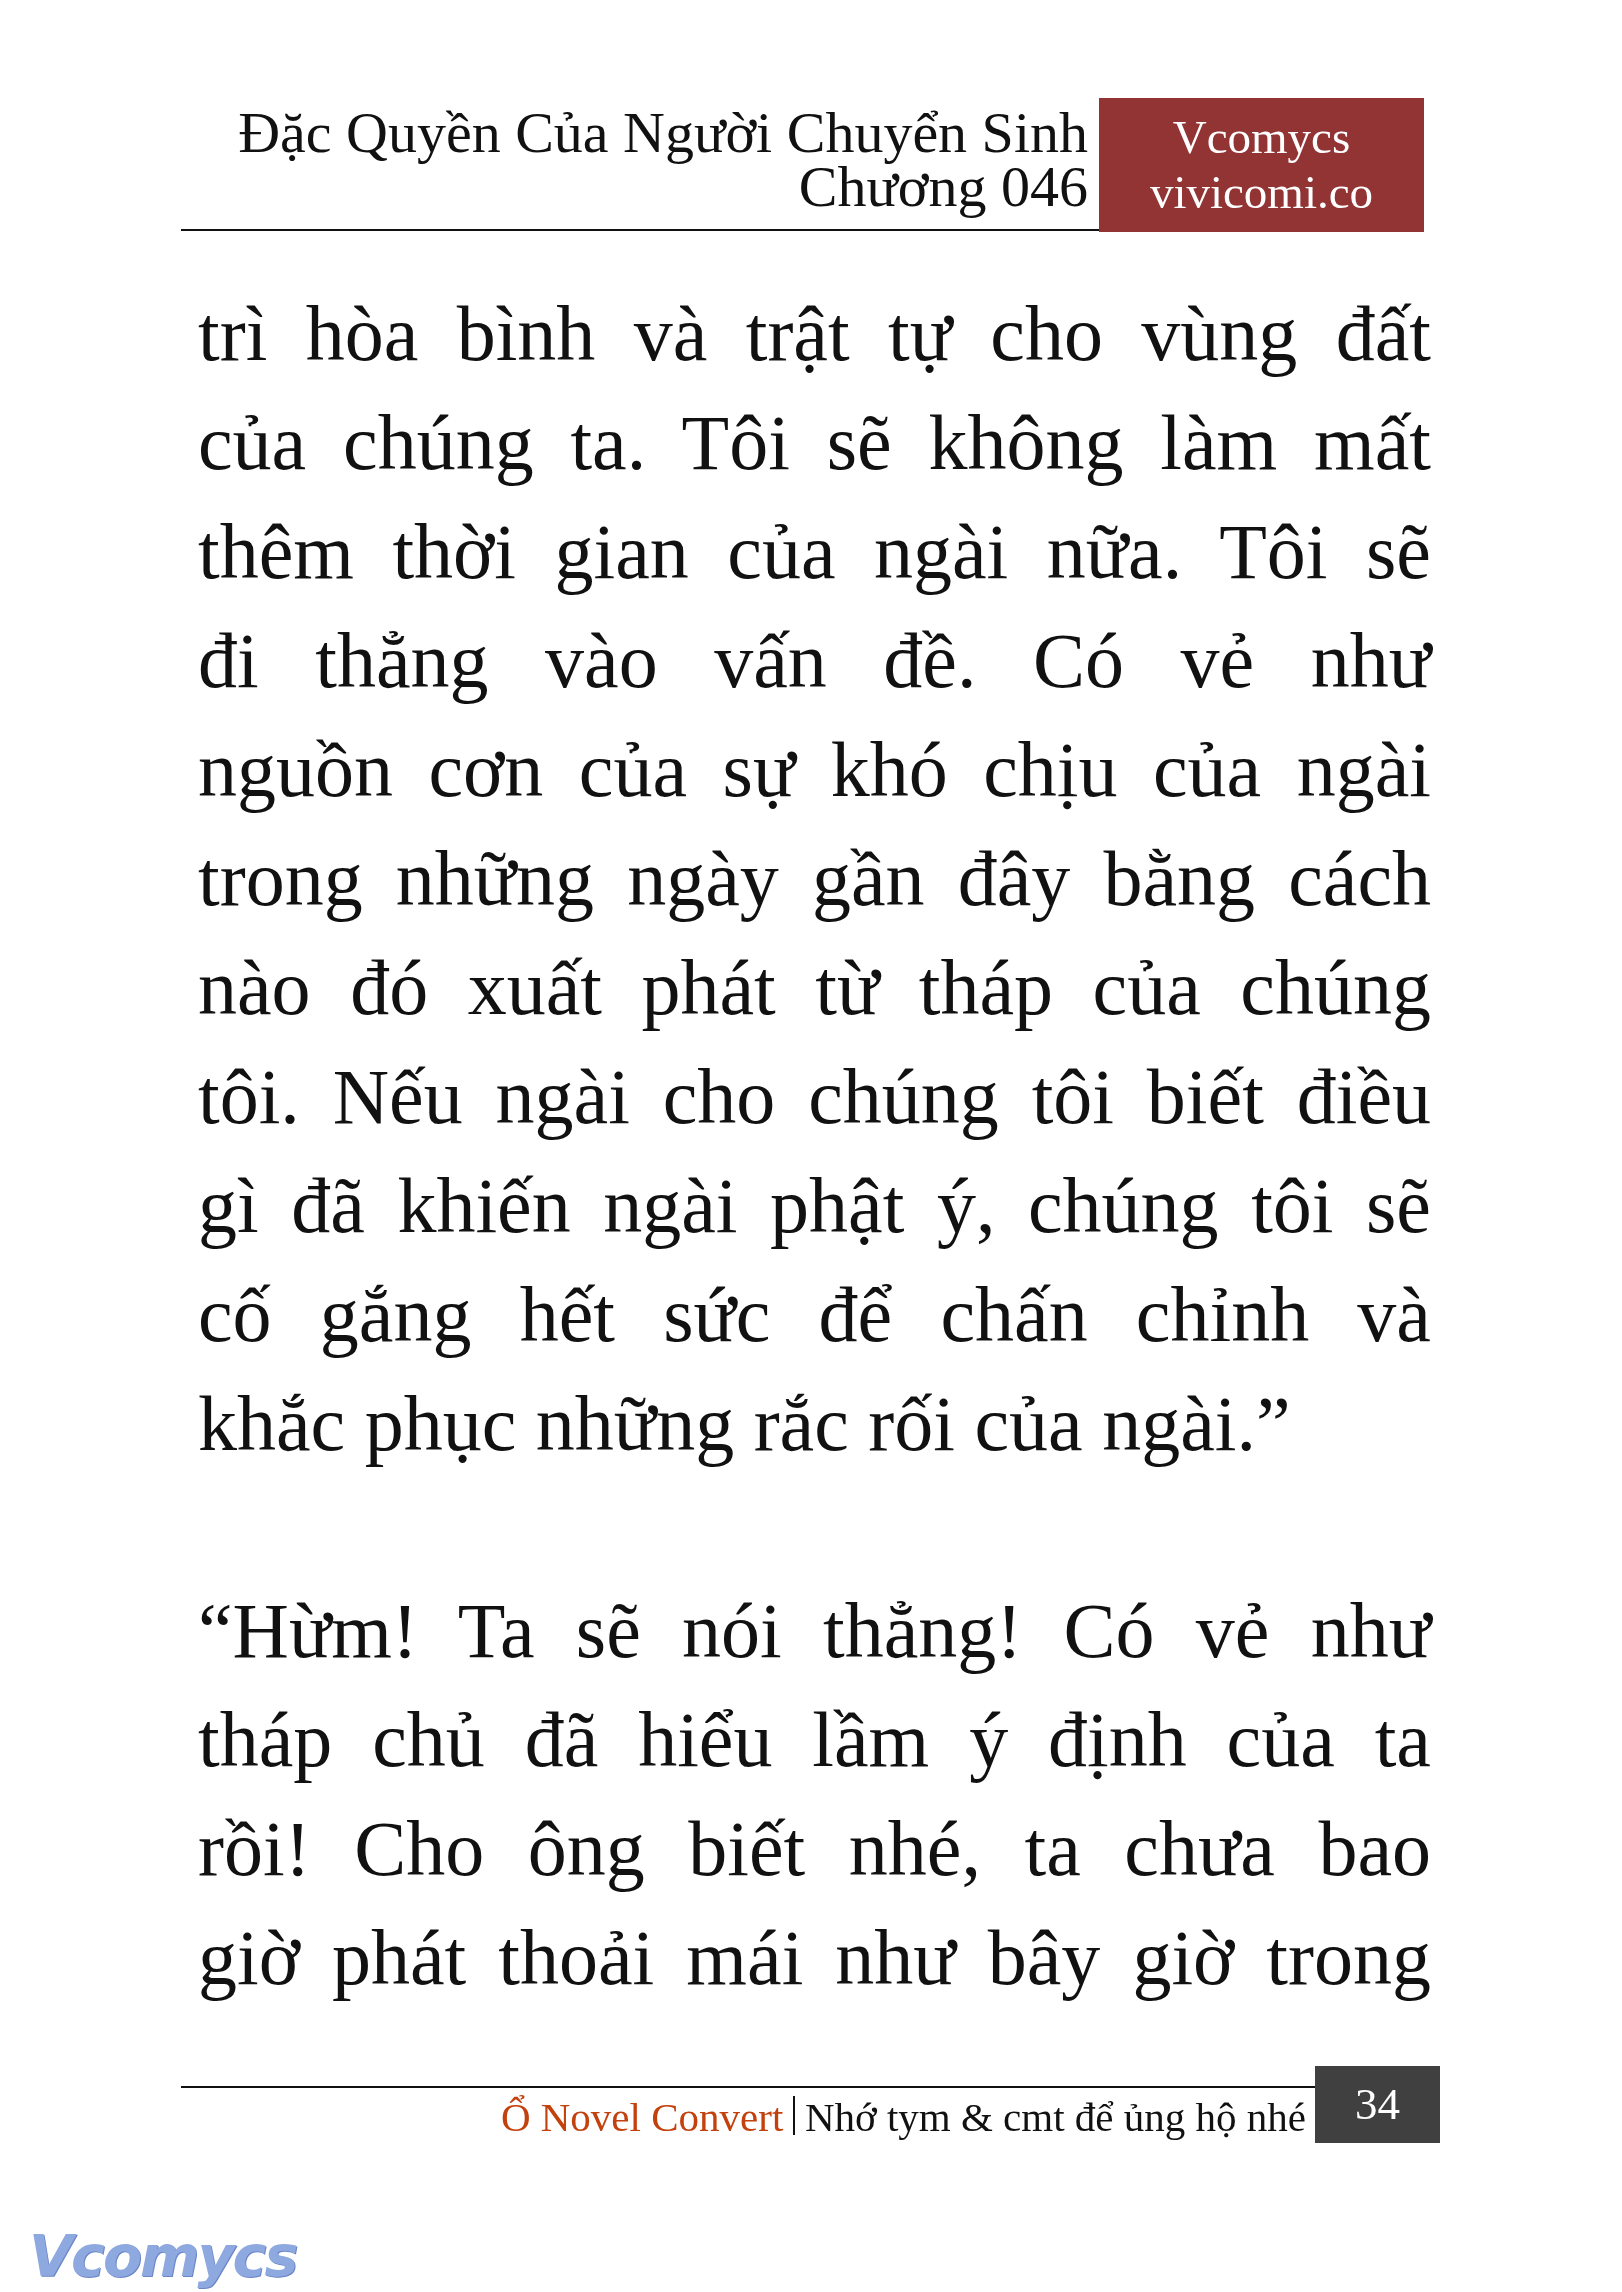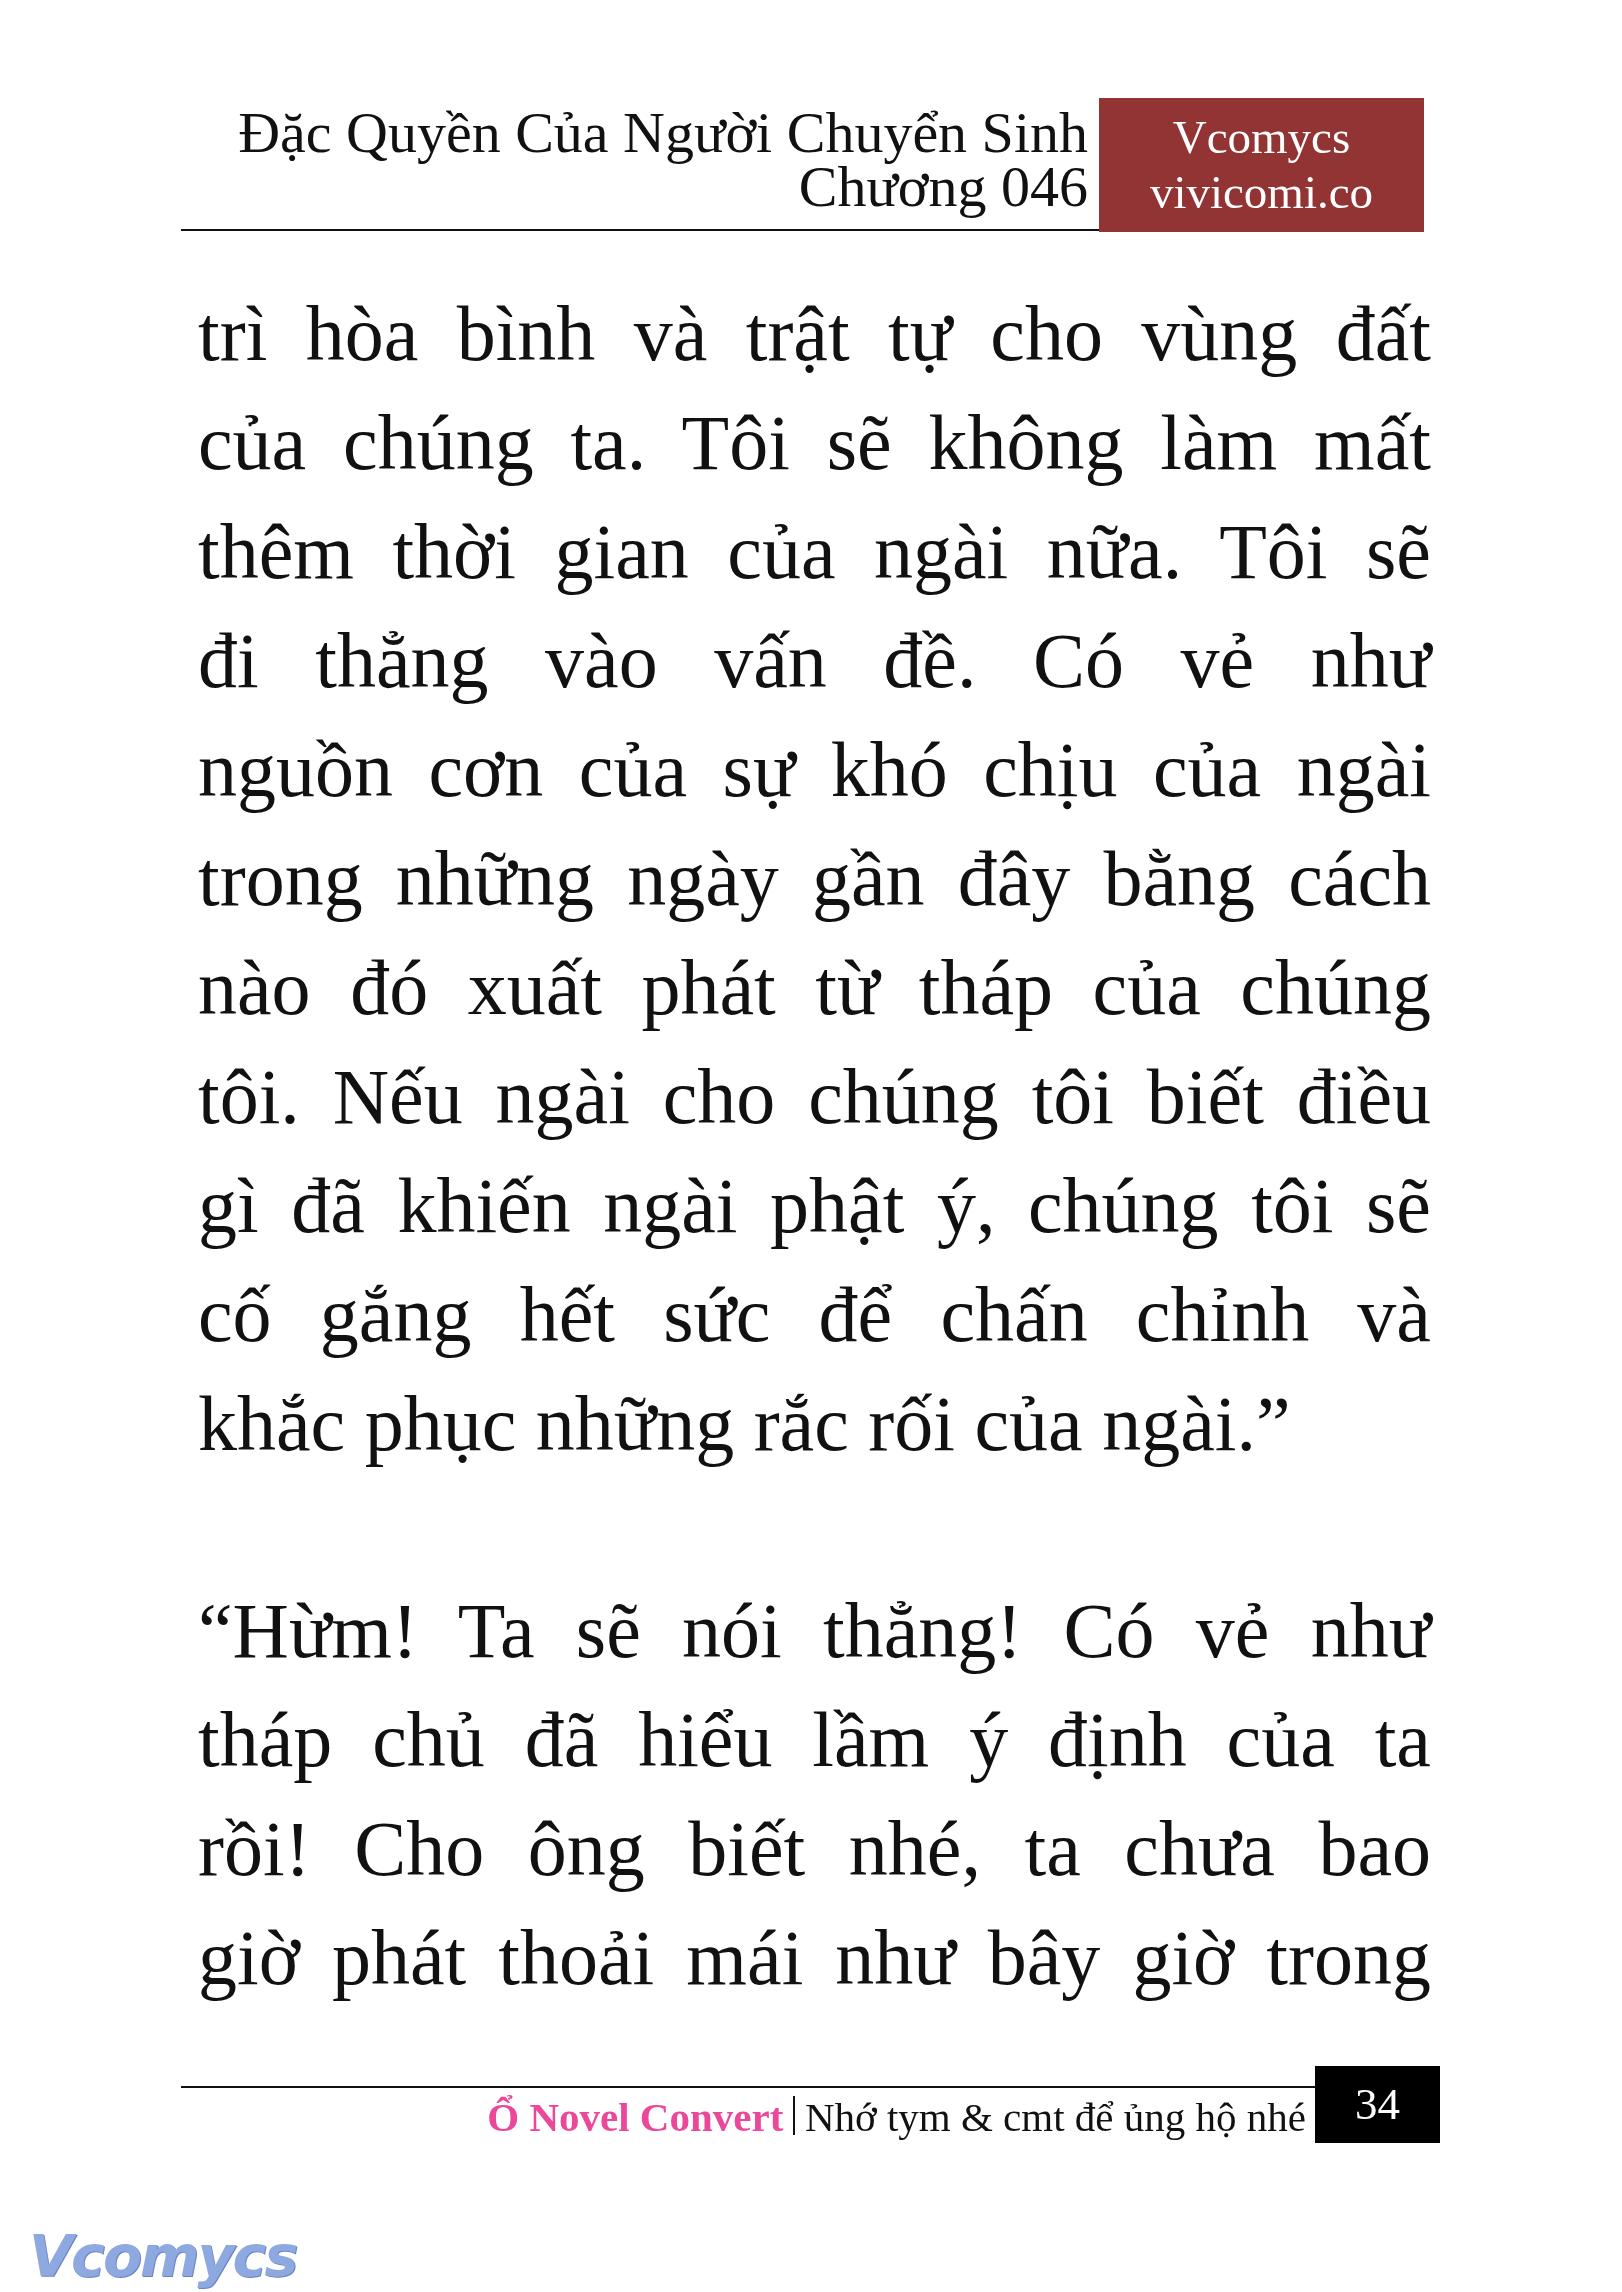--- a/index.html
+++ b/index.html
@@ -11,25 +11,25 @@
     .brand-box { position: absolute; left: 1099px; top: 98px; width: 325px; height: 134px;
                  background: #923434; color: #fff; text-align: center;
                  font-size: 47px; line-height: 55px; padding-top: 11.8px; box-sizing: border-box; }
     .body-text { position: absolute; left: 198px; width: 1233px; top: 279px;
                  font-size: 78px; line-height: 109px; text-align: justify; text-align-last: justify; }
     .body-text .line { display: block; height: 109px; white-space: nowrap;
                        text-align: justify; text-align-last: justify; }
     .para2 { top: 1576px; }
     .footer-rule { position: absolute; left: 181px; top: 2086px; width: 1137px; height: 2px; background: #111; }
     .footer-text { position: absolute; right: 316px; top: 2090px; font-size: 41px; line-height: 54px; white-space: nowrap; }
-    .footer-brand { color: #ec4899; font-weight: bold; margin-top: 19px; }
+    .footer-brand { color: #c2410c; font-weight: normal; margin-top: 19px; }
     .footer-sep { display: inline-block; width: 2px; height: 39px; background: #111; margin: 0 9.8px;
                   vertical-align: -3.9px; }
     .page-box { position: absolute; left: 1315px; top: 2066px; width: 125px; height: 77px;
-                background: #000000; color: #fff; font-size: 45px; line-height: 77px; text-align: center; }
+                background: #404040; color: #fff; font-size: 45px; line-height: 77px; text-align: center; }
     .watermark { position: absolute; left: 29px; top: 2223px; font-family: "DejaVu Sans", sans-serif;
                  font-style: italic; font-weight: bold; font-size: 57px; letter-spacing: -2px;
                  color: #8ea8e0; text-shadow: 1px 1px 0 #6b86c8; }
   </style>
 </head>
 <body>
 
 <div class="header-title">
   <div>Đặc Quyền Của Người Chuyển Sinh</div>
   <div>Chương 046</div>

